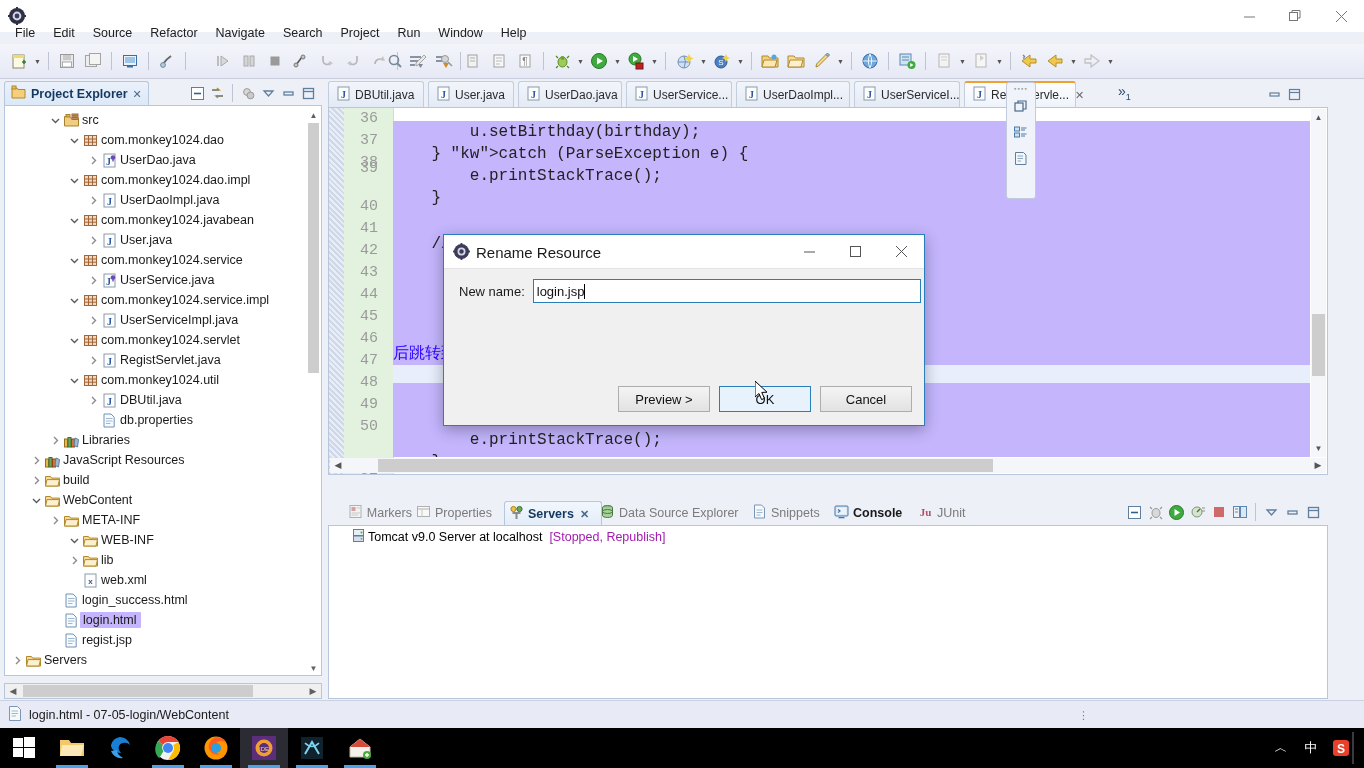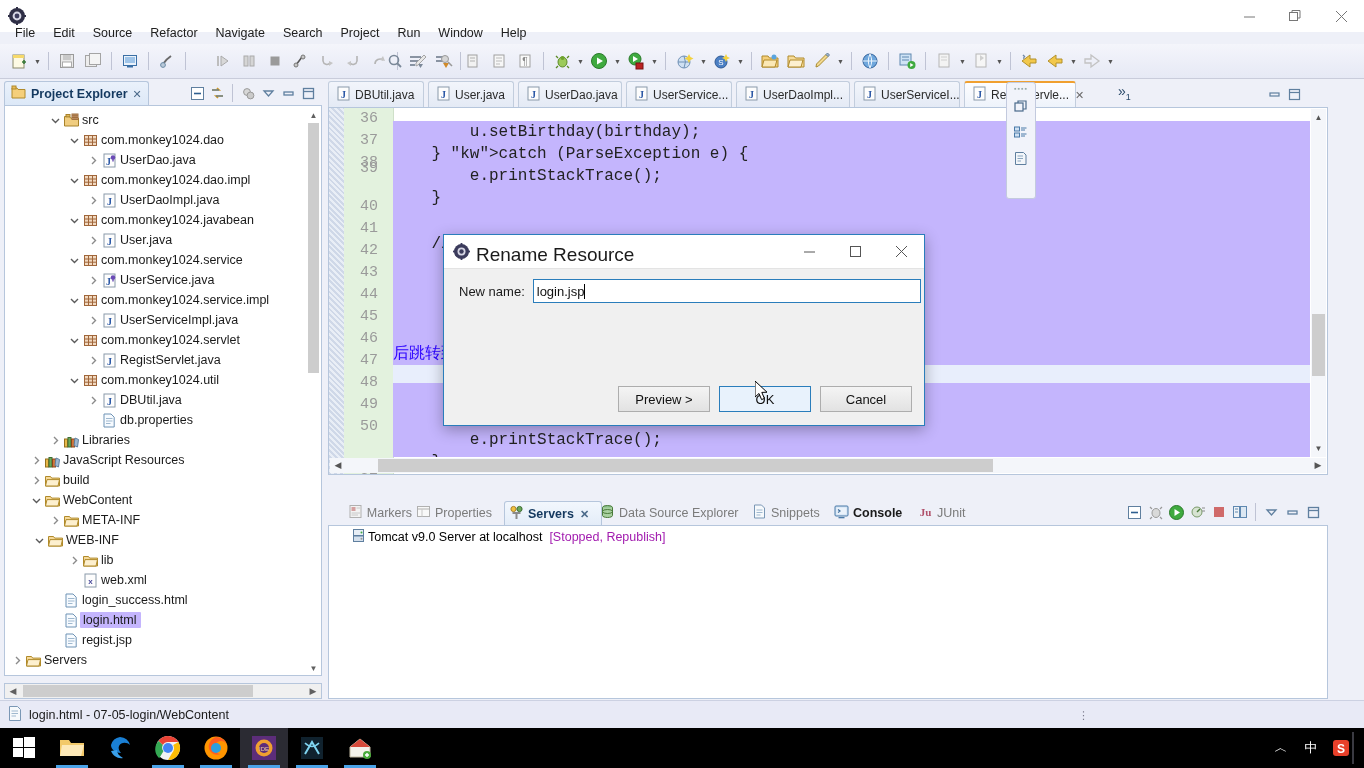--- a/index.html
+++ b/index.html
@@ -120,21 +120,21 @@
   .tbi .ul{position:absolute;bottom:0;left:8px;width:32px;height:3px;background:#4aa3e8;}
   .tray{position:absolute;right:8px;top:0;height:40px;display:flex;align-items:center;}
   .tray .ti{width:30px;height:40px;display:flex;align-items:center;justify-content:center;color:#fff;font-size:13px;}
   .trayline{position:absolute;right:2px;top:4px;width:2px;height:32px;background:#3a3a42;}
 
   
   .dlg{position:absolute;left:443px;top:234px;width:480px;height:190px;background:#f0f0f0;
        border:1px solid #2a7dbb;box-shadow:0 4px 14px rgba(0,0,0,.30);}
   .dlg-title{position:absolute;left:0;top:0;width:100%;height:34px;background:#fff;border-bottom:1px solid #e3e3e3;box-sizing:border-box;}
   .dlg-title .ic{position:absolute;left:9px;top:8px;width:17px;height:17px;}
-  .dlg-title .tx{position:absolute;left:32px;top:9px;font-size:19px;color:#1a1a1a;}
+  .dlg-title .tx{position:absolute;left:32px;top:9px;font-size:15px;color:#1a1a1a;}
   .dwbtn{position:absolute;top:0;width:46px;height:33px;display:flex;align-items:center;justify-content:center;color:#555;}
   .dlg-row{position:absolute;left:15px;top:44px;display:flex;align-items:center;}
   .dlg-row .lab{font-size:13px;color:#1a1a1a;margin-right:8px;}
   .dlg-input{width:388px;height:24px;border:1px solid #2a7dbb;background:#fff;box-sizing:border-box;
     font-family:"Liberation Sans",sans-serif;font-size:13px;color:#111;padding:0 3px;outline:none;}
   .caret{display:inline-block;width:1px;height:15px;background:#000;vertical-align:-3px;animation:bl 1s step-end infinite;}
   @keyframes bl{50%{opacity:0}}
   .dlg-btns{position:absolute;right:12px;bottom:13px;display:flex;align-items:center;}
   .dbtn{height:26px;min-width:92px;margin-left:9px;background:linear-gradient(#f4f4f4,#e2e2e2);border:1px solid #adadad;
     font-size:13px;color:#111;display:flex;align-items:center;justify-content:center;box-sizing:border-box;}
@@ -887,21 +887,21 @@
                 </svg>
               </span>
               <span class="ticon">
                 <svg width="15" height="15" viewBox="0 0 15 15">
                   <path d="M0.5 3.5h5l1.2 1.6h7.8V13H0.5z" fill="#f6d99a" stroke="#b08a2a"></path>
                   <path d="M2 6.6h12.5L13 13H0.5z" fill="#fdf0cf" stroke="#b08a2a"></path>
                 </svg>
               </span>
               <span class="txt">META-INF</span>
             </div>
-            <div class="row" style="padding-left: 28px;">
+            <div class="row" style="padding-left: 63px;">
               <span class="arrow">
                 <svg width="9" height="9" viewBox="0 0 9 9">
                   <polyline points="1,3 4.5,6.5 8,3" fill="none" stroke="#5b5b5b" stroke-width="1.4"></polyline>
                 </svg>
               </span>
               <span class="ticon">
                 <svg width="15" height="15" viewBox="0 0 15 15">
                   <path d="M0.5 3.5h5l1.2 1.6h7.8V13H0.5z" fill="#f6d99a" stroke="#b08a2a"></path>
                   <path d="M2 6.6h12.5L13 13H0.5z" fill="#fdf0cf" stroke="#b08a2a"></path>
                 </svg>

